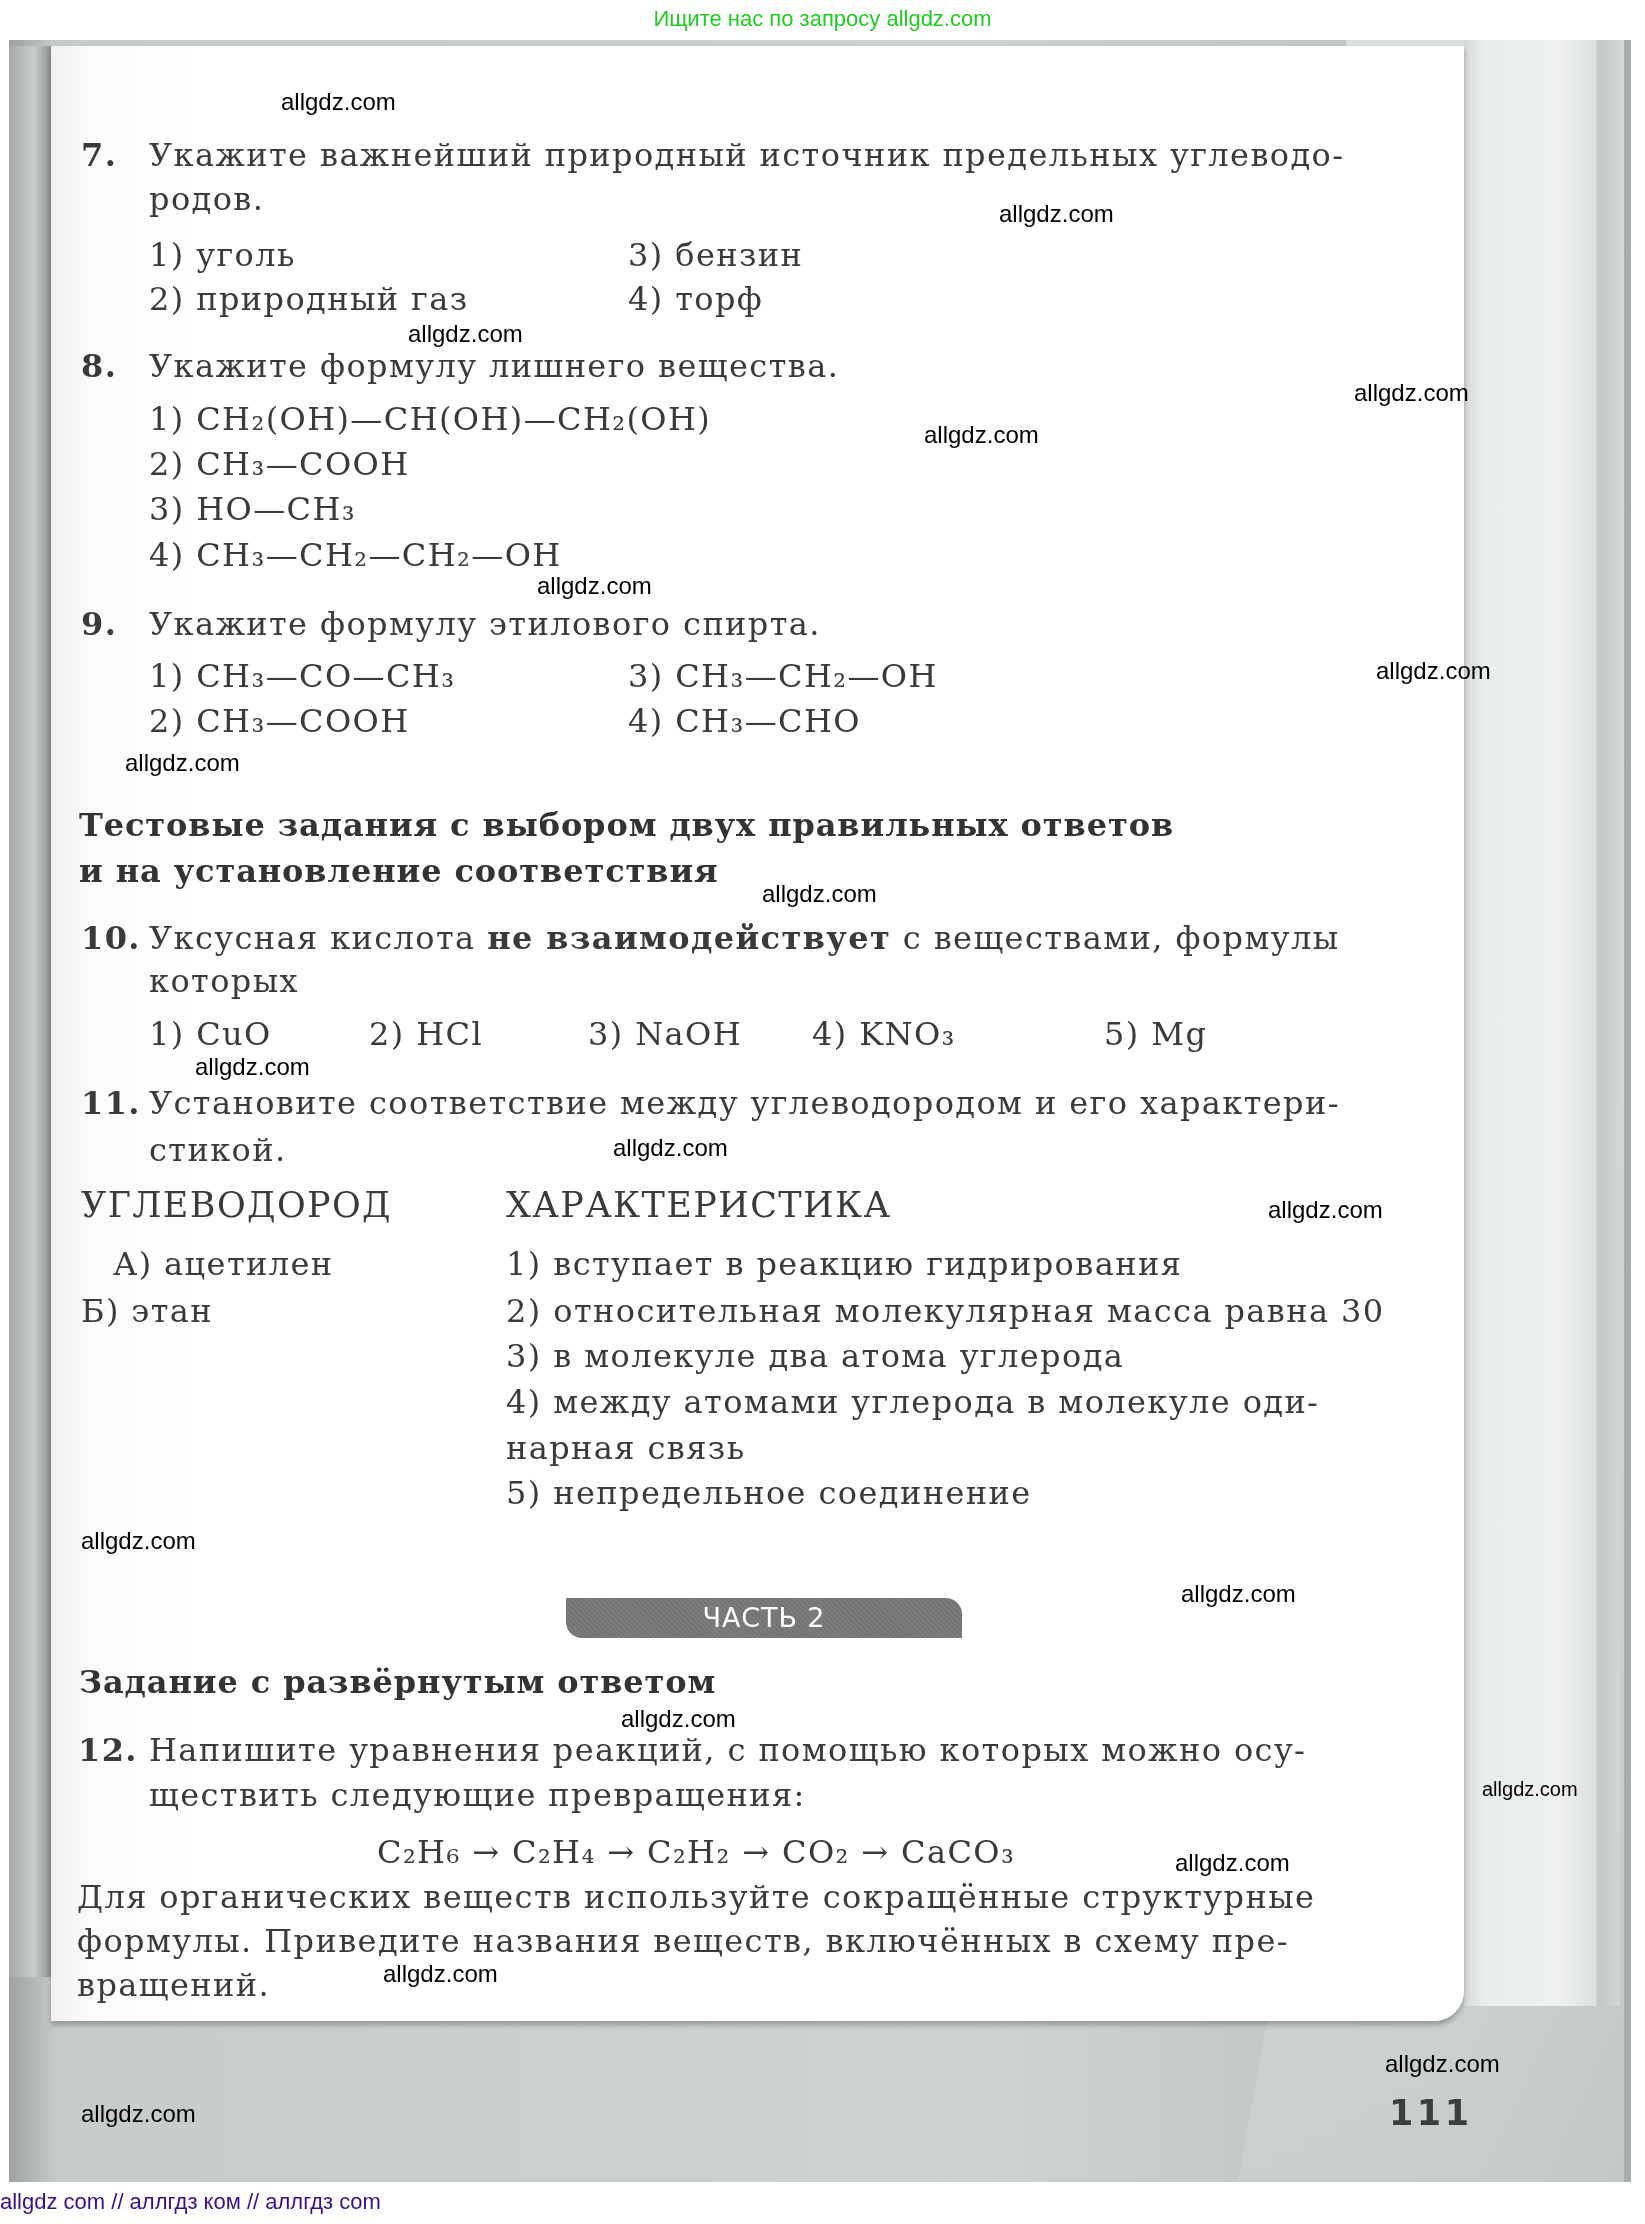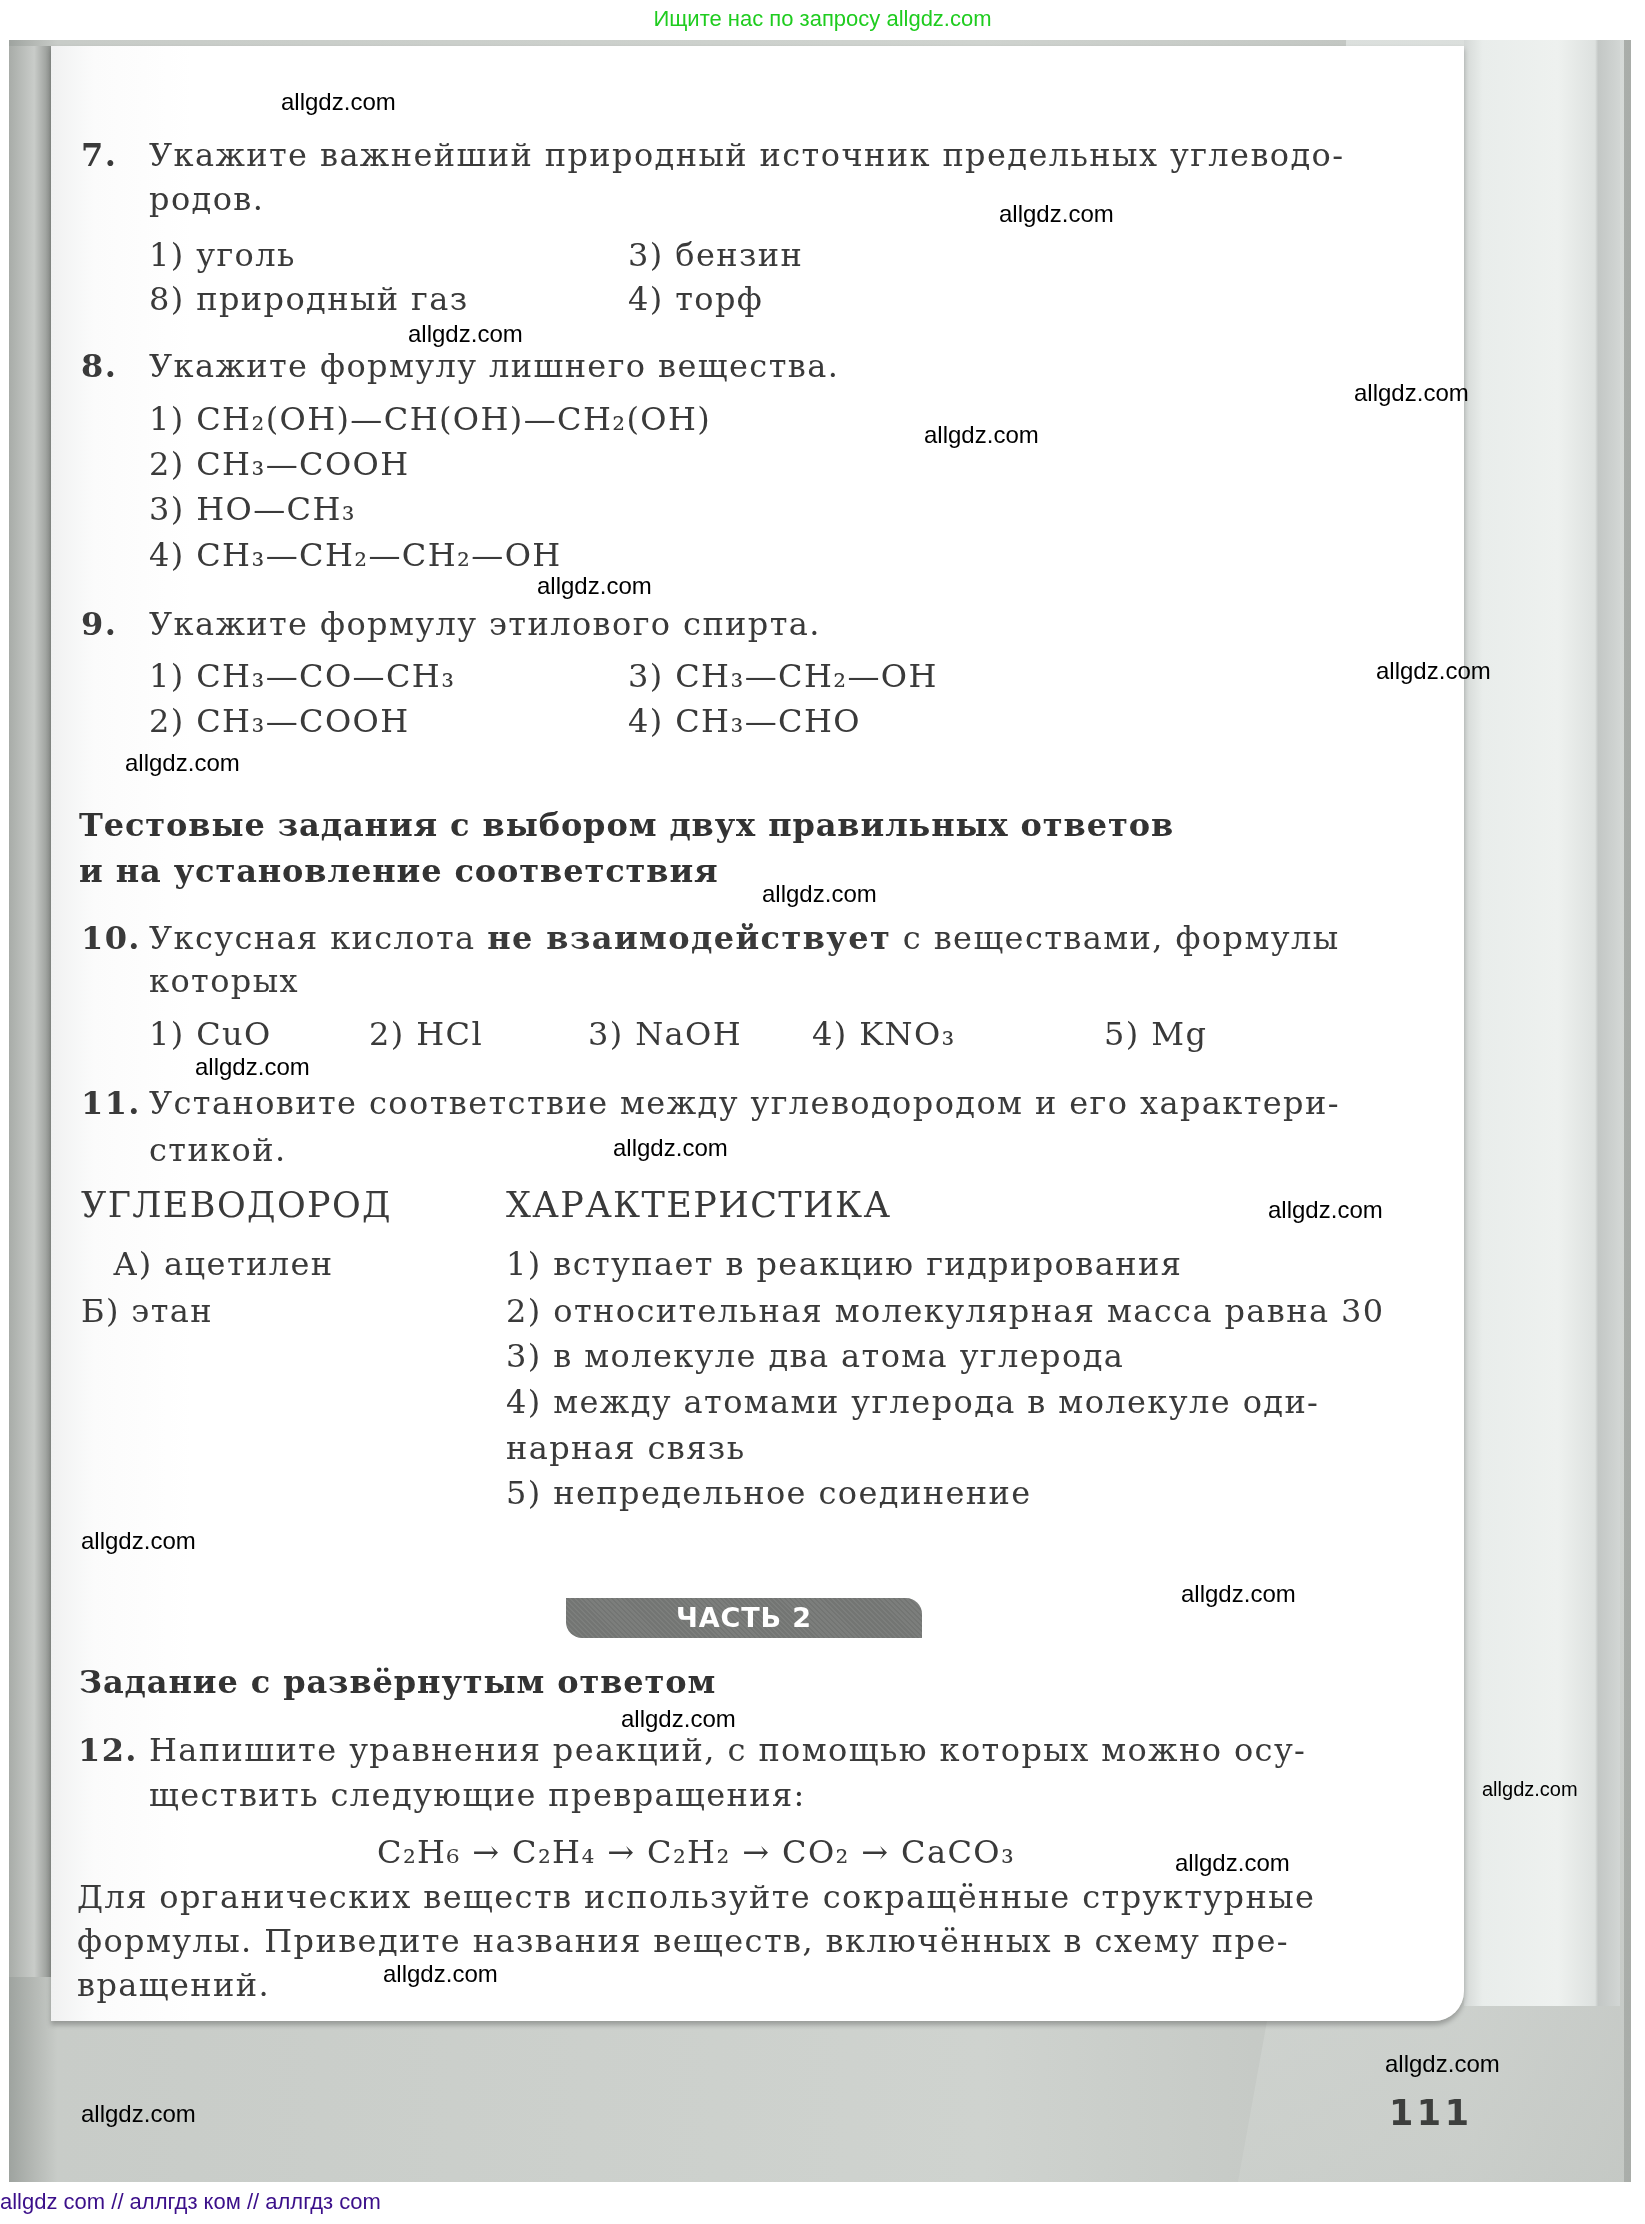--- a/index.html
+++ b/index.html
@@ -50,24 +50,24 @@
   .num { font-weight: bold; }
   .heading { font-weight: bold; font-size: 32px; letter-spacing: 0.9px; line-height: 46px; color: #333; }
 
   .wm {
     position: absolute; font-family: "Liberation Sans", sans-serif;
     font-size: 24px; color: #000; white-space: nowrap;
   }
   .wm.small { font-size: 20px; }
 
   .part-badge {
-    position: absolute; top: 1598px; left: 566px; width: 356px; height: 40px;
+    position: absolute; top: 1598px; left: 566px; width: 396px; height: 40px;
     background: repeating-linear-gradient(45deg, #737573 0 1.8px, #7c7e7c 1.8px 3.5px);
     border-radius: 0 16px 0 16px;
-    color: #fff; font-family: "DejaVu Sans", sans-serif; font-weight: bold;
+    color: #fff; font-family: "DejaVu Sans", sans-serif; font-weight: normal;
     font-size: 27px; text-align: center; line-height: 40px; letter-spacing: 0.9px;
   }
   .page-number {
     position: absolute; top: 2093px; left: 1389px;
     font-family: "DejaVu Sans", sans-serif; font-weight: bold; font-size: 35px;
     color: #3d3f3d; letter-spacing: 3.5px;
   }
 </style>
 </head>
 <body>
@@ -80,21 +80,21 @@
 <div class="right-strip"></div>
 
 <div class="page"></div>
 
 <div class="abs q" style="top:133px;left:81px;">
   <span class="num">7.</span>
 </div>
 <div class="abs q" style="top:133px;left:149px;">Укажите важнейший природный источник предельных углеводо-</div>
 <div class="abs q" style="top:177px;left:149px;">родов.</div>
 <div class="abs q" style="top:233px;left:149px;">1) уголь</div>
-<div class="abs q" style="top:277px;left:149px;">8) природный газ</div>
+<div class="abs q" style="top:277px;left:149px;">2) природный газ</div>
 <div class="abs q" style="top:233px;left:628px;">3) бензин</div>
 <div class="abs q" style="top:277px;left:628px;">4) торф</div>
 
 <div class="abs q num" style="top:344px;left:81px;">8.</div>
 <div class="abs q" style="top:344px;left:149px;">Укажите формулу лишнего вещества.</div>
 <div class="abs q" style="top:397px;left:149px;">1) CH₂(OH)—CH(OH)—CH₂(OH)</div>
 <div class="abs q" style="top:442px;left:149px;">2) CH₃—COOH</div>
 <div class="abs q" style="top:487px;left:149px;">3) HO—CH₃</div>
 <div class="abs q" style="top:533px;left:149px;">4) CH₃—CH₂—CH₂—OH</div>
 

